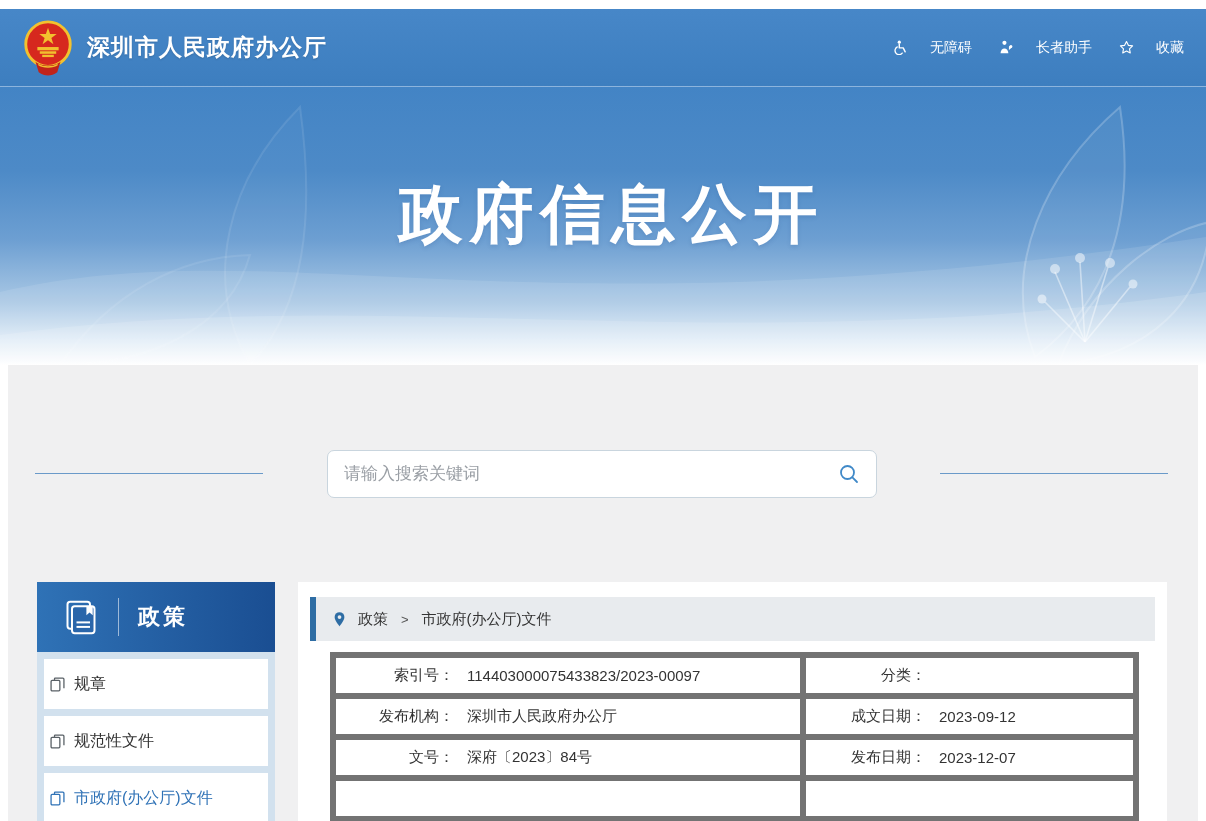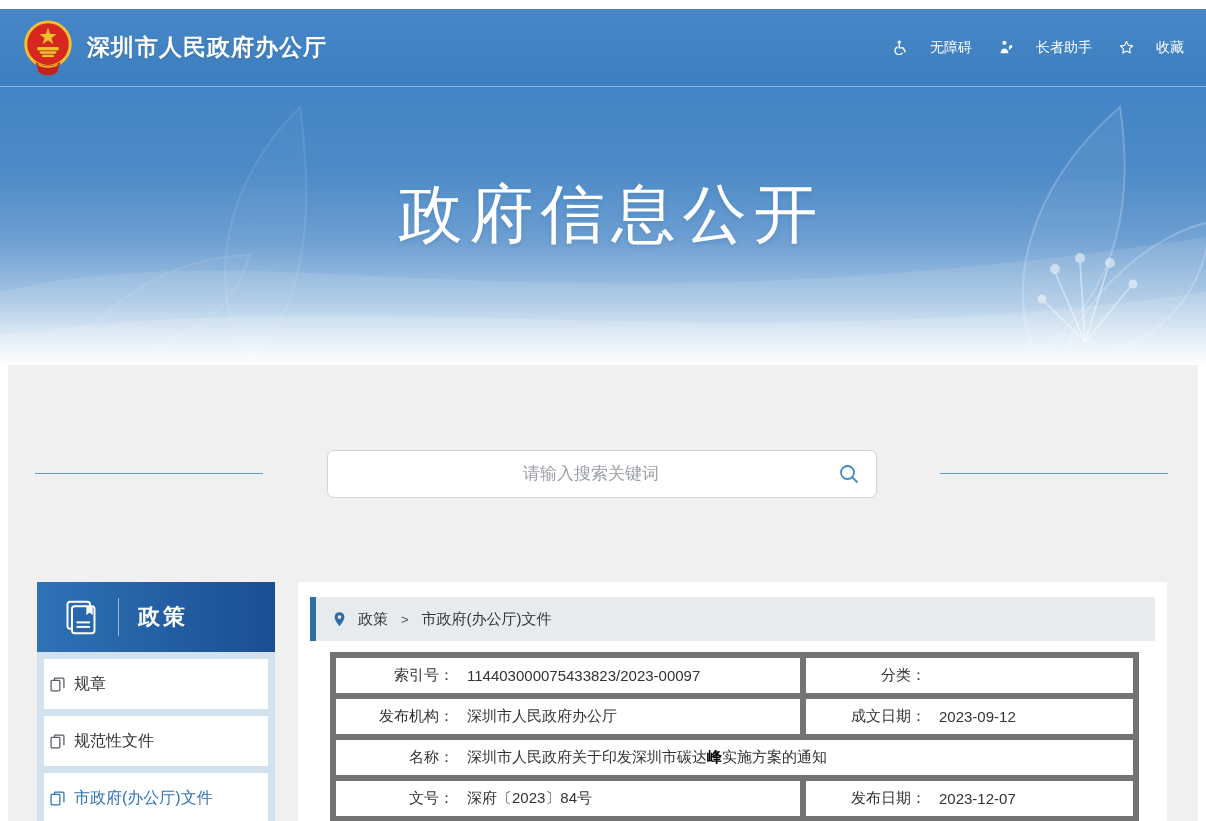--- a/index.html
+++ b/index.html
@@ -17,35 +17,35 @@
     text-shadow:0 1px 2px rgba(0,0,0,.15); }
   .top-links { margin-left:auto; display:flex; align-items:center; gap:27px; }
   .top-link { display:flex; align-items:center; gap:22px; color:#fff; font-size:14px; cursor:pointer; }
   .top-link svg { width:15px; height:15px; }
 
   
   .banner { position:absolute; left:0; top:78px; width:1206px; height:278px; overflow:hidden;
     background:linear-gradient(180deg,#4384c5 0%,#4d8ac7 30%,#6d9fd2 55%,#abc9e5 78%,#e3eef8 92%,#ffffff 100%); }
   .banner-deco { position:absolute; left:0; top:0; width:100%; height:100%; }
   .banner-title { position:absolute; left:17px; right:0; top:84px; text-align:center;
-    font-size:64px; font-weight:normal; color:#ffffff; letter-spacing:7px;
+    font-size:64px; font-weight:bold; color:#ffffff; letter-spacing:7px;
     text-shadow:0 2px 4px rgba(40,80,140,.18); }
 
   
   .gray-panel { position:absolute; left:8px; top:356px; width:1190px; height:465px; background:#f0f0f1; }
 
   
   .search-line { position:absolute; height:1px; background:#6a9ac9; z-index:2; }
   .search-line.left  { left:35px;  top:464px; width:228px; }
   .search-line.right { left:940px; top:464px; width:228px; }
   .search-box { position:absolute; left:327px; top:441px; width:550px; height:48px; z-index:2;
     background:#fff; border:1px solid #c9d5de; border-radius:7px;
     display:flex; align-items:center; padding:0 16px; }
   .search-box input { flex:1; border:none; outline:none; font-size:17px; color:#333;
-    font-family:Liberation Serif, serif; background:transparent;text-align:center; }
+    font-family:Liberation Serif, serif; background:transparent; }
   .search-box input::placeholder { color:#9a9fa5; }
   .search-btn { width:22px; height:22px; cursor:pointer; flex:0 0 auto; background:none; border:none; padding:0; }
 
   
   .sidebar { position:absolute; left:37px; top:573px; width:238px; height:300px; z-index:2; }
   .side-head { height:70px; background:linear-gradient(90deg,#2f72b6 0%,#1a4e92 100%);
     display:flex; align-items:center; padding-left:26px; }
   .side-head svg { width:36px; height:36px; flex:0 0 auto; }
   .side-divider { width:1px; height:38px; background:rgba(255,255,255,.55); margin:0 19px; }
   .side-title { color:#fff; font-size:22px; font-weight:bold; letter-spacing:3px; }
@@ -238,28 +238,20 @@
         </div>
             </td>
         <td>
               <div class="cell">
           <span class="lbl r">成文日期：</span>
           <span class="val">2023-09-12</span>
         </div>
             </td>
       </tr>
       <tr>
-        <td colspan="2">
-              <div class="cell">
-          <span class="lbl">名称：</span>
-          <span class="val"><span>深圳市人民政府关于印发深圳市碳达</span><span class="hl">峰</span><span>实施方案的通知</span></span>
-        </div>
-            </td>
-      </tr>
-      <tr>
         <td>
               <div class="cell">
           <span class="lbl">文号：</span>
           <span class="val">深府〔2023〕84号</span>
         </div>
             </td>
         <td>
               <div class="cell">
           <span class="lbl r">发布日期：</span>
           <span class="val">2023-12-07</span>

